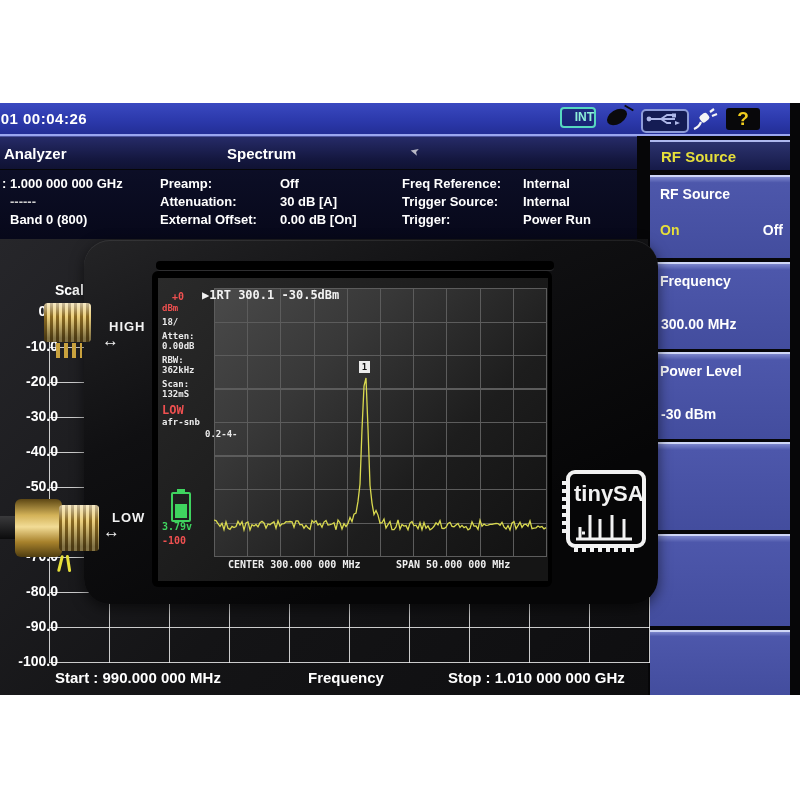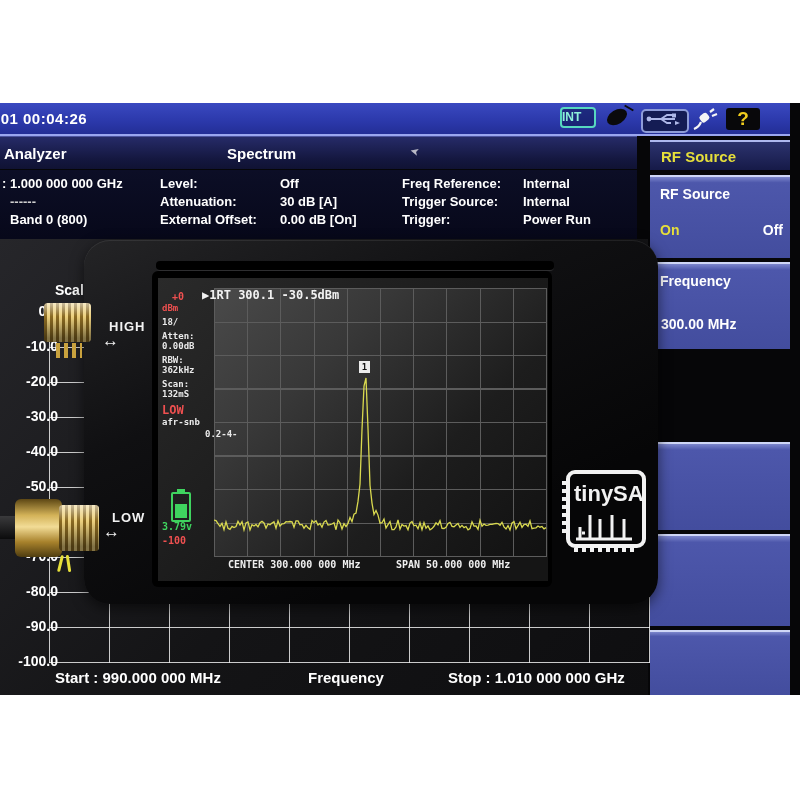--- a/index.html
+++ b/index.html
@@ -6,21 +6,21 @@
   .canvas{position:relative;width:800px;height:800px;background:#ffffff;overflow:hidden;
           font-family:"Liberation Sans",sans-serif;}
   .photo{position:absolute;left:0;top:103px;width:800px;height:592px;background:#060608;overflow:hidden;}
   .abs{position:absolute;}
 
   
   .topbar{left:0;top:0;width:790px;height:31px;background:linear-gradient(180deg,#3a49c0,#2b38aa 60%,#232e96);
           border-bottom:2px solid #9aa6f0;overflow:hidden;}
   .timestamp{left:-4px;top:7px;color:#fff;font-weight:bold;font-size:15px;letter-spacing:.5px;}
   .int-badge{left:560px;top:4px;width:32px;height:17px;border:2px solid #57d8c0;border-radius:4px;
-             color:#8df0da;font-weight:bold;font-size:12px;text-align:left;line-height:17px;background:rgba(8,18,70,.5);}
+             color:#8df0da;font-weight:bold;font-size:12px;text-align:right;line-height:17px;background:rgba(8,18,70,.5);}
   .mouse-icon{left:606px;top:7px;width:22px;height:14px;background:#0a0a0c;border-radius:50%;transform:rotate(-32deg);}
   .mouse-tail{left:624px;top:4px;width:10px;height:2px;background:#0a0a0c;transform:rotate(30deg);}
   .usb-badge{left:641px;top:6px;width:44px;height:20px;border:2px solid #8e9cd8;border-radius:5px;background:#141c54;}
   .plug-icon{left:692px;top:3px;width:26px;height:26px;}
   .help-icon{left:726px;top:5px;width:34px;height:22px;background:#08080a;border-radius:3px;
              color:#eecb1d;font-weight:bold;font-size:19px;text-align:center;line-height:21px;}
 
   
   .menubar{left:0;top:33px;width:637px;height:32px;background:linear-gradient(180deg,#262b68,#14173f 70%,#101233);
            border-top:1px solid #4d55a0;}
@@ -130,21 +130,21 @@
     <div class="abs menu-tab" style="left:227px;">Spectrum</div>
   </div>
   <div class="abs cursor-arrow">➤</div>
   <div class="abs sb-head">RF Source</div>
 
   <div class="abs settings">
     <div class="set-row" style="left:2px;top:6px;">: 1.000 000 000 GHz</div>
     <div class="set-row" style="left:10px;top:24px;color:#cfcfcf;">------</div>
     <div class="set-row" style="left:10px;top:42px;">Band 0 (800)</div>
 
-    <div class="set-row" style="left:160px;top:6px;">Level:</div>
+    <div class="set-row" style="left:160px;top:6px;">Preamp:</div>
     <div class="set-row" style="left:280px;top:6px;">Off</div>
     <div class="set-row" style="left:160px;top:24px;">Attenuation:</div>
     <div class="set-row" style="left:280px;top:24px;">30 dB  [A]</div>
     <div class="set-row" style="left:160px;top:42px;">External Offset:</div>
     <div class="set-row" style="left:280px;top:42px;">0.00 dB  [On]</div>
 
     <div class="set-row" style="left:402px;top:6px;">Freq Reference:</div>
     <div class="set-row" style="left:523px;top:6px;">Internal</div>
     <div class="set-row" style="left:402px;top:24px;">Trigger Source:</div>
     <div class="set-row" style="left:523px;top:24px;">Internal</div>
@@ -171,20 +171,24 @@
   <div class="xlab" style="left:448px;">Stop : 1.010 000 000 GHz</div>
 
   <div class="abs sb-btn" style="top:72px;height:83px;">
     <div class="sb-title">RF Source</div>
     <div class="sb-on">On</div>
     <div class="sb-off">Off</div>
   </div>
   <div class="abs sb-btn" style="top:159px;height:87px;">
     <div class="sb-title">Frequency</div>
     <div class="sb-value">300.00 MHz</div>
+  </div>
+  <div class="abs sb-btn" style="top:249px;height:87px;">
+    <div class="sb-title">Power Level</div>
+    <div class="sb-value">-30 dBm</div>
   </div>
   <div class="abs sb-btn" style="top:339px;height:88px;"></div>
   <div class="abs sb-btn" style="top:431px;height:92px;"></div>
   <div class="abs sb-btn" style="top:527px;height:65px;"></div>
 
   <div class="abs device">
     <div class="abs groove" style="left:72px;top:21px;"></div>
   </div>
 
   <div class="port-label" style="left:97px;top:216px;">HIGH</div>

